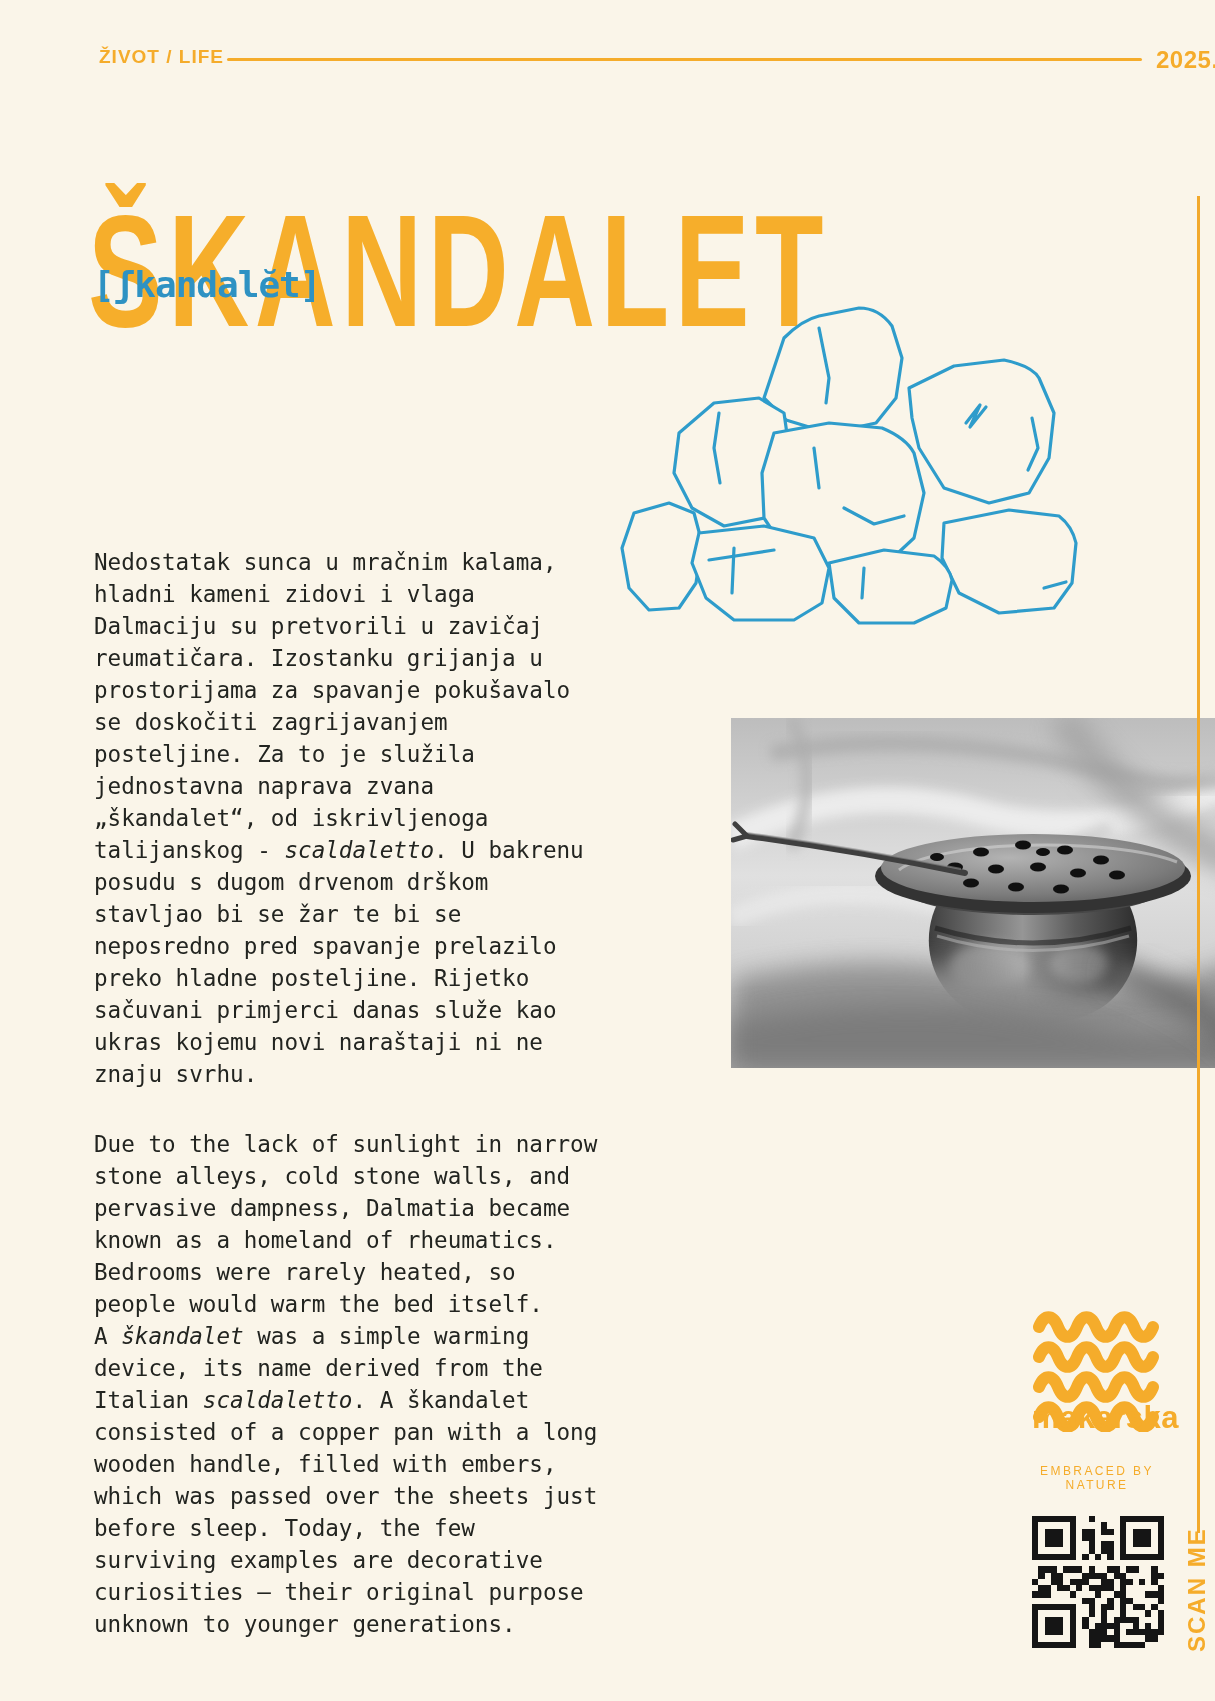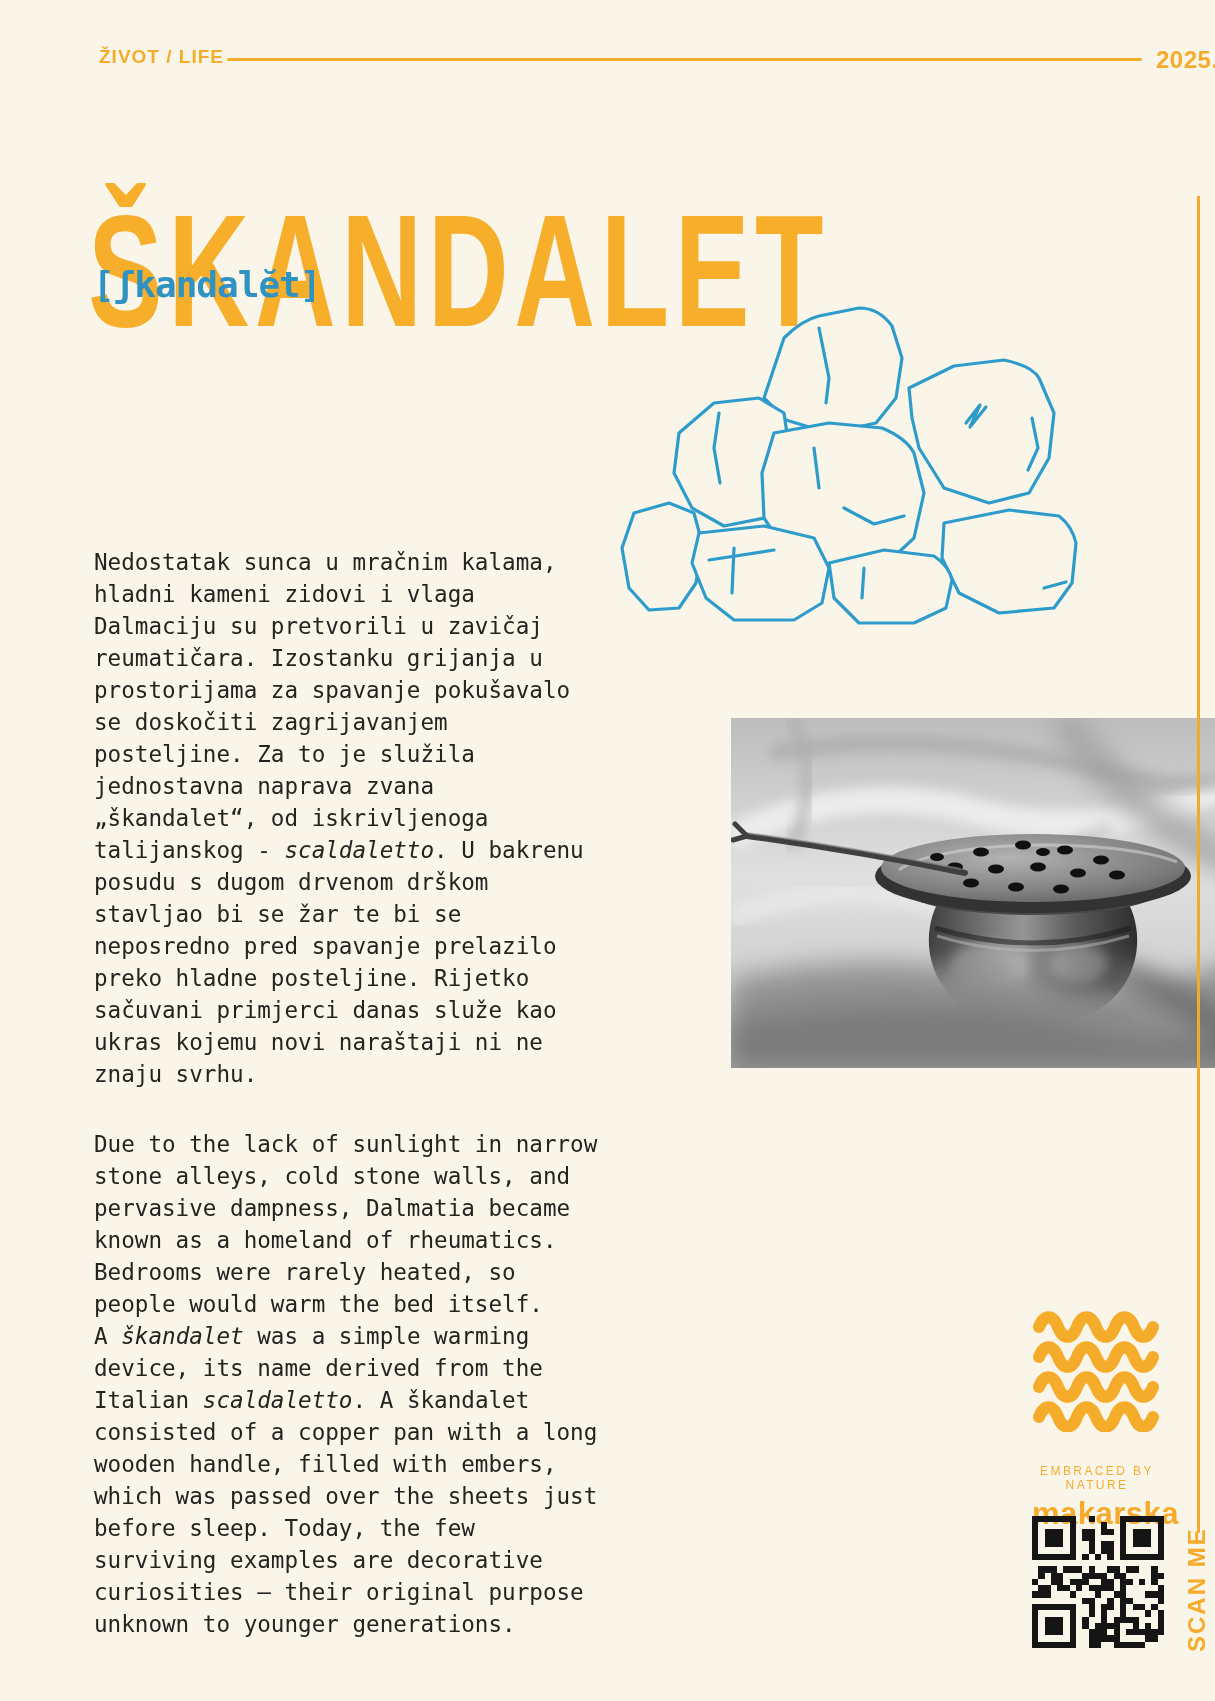--- a/index.html
+++ b/index.html
@@ -24,21 +24,21 @@
   .vline{position:absolute;left:1153px;top:196px;width:3px;height:1337px;background:#F2A92C;z-index:6;}
   
   .bodytext{position:absolute;left:50px;width:585px;font-family:"DejaVu Sans Mono",monospace;
             font-size:22.6px;line-height:32px;color:#222420;white-space:pre-line;}
   .bodytext i{font-style:italic;}
   .cro{top:546px;}
   .eng{top:1128px;}
   
   .waves{position:absolute;left:988px;top:1310px;width:130px;height:122px;}
   .waves path{fill:none;stroke:#F5AC2B;stroke-width:12;stroke-linecap:round;}
-  .wordmark{position:absolute;left:988px;top:1496px;width:130px;text-align:center;
+  .wordmark{position:absolute;left:988px;top:1400px;width:130px;text-align:center;
             font-size:31px;font-weight:bold;color:#F5AC2B;letter-spacing:.5px;}
   .tagline{position:absolute;left:978px;top:1464px;width:150px;text-align:center;
            font-size:12px;font-weight:normal;color:#F5AC2B;letter-spacing:2.4px;}
   .qr{position:absolute;left:988px;top:1516px;width:132px;height:132px;}
   .qr rect{fill:#151515;}
   .scanme{position:absolute;left:1139px;top:1552px;height:100px;
           writing-mode:vertical-rl;transform:rotate(180deg);
           font-size:24px;font-weight:bold;color:#F5AC2B;letter-spacing:2px;white-space:nowrap;}
   
   .stones path,.stones polyline{fill:#FAF5E9;stroke:#2E9CCB;stroke-width:3.2;

